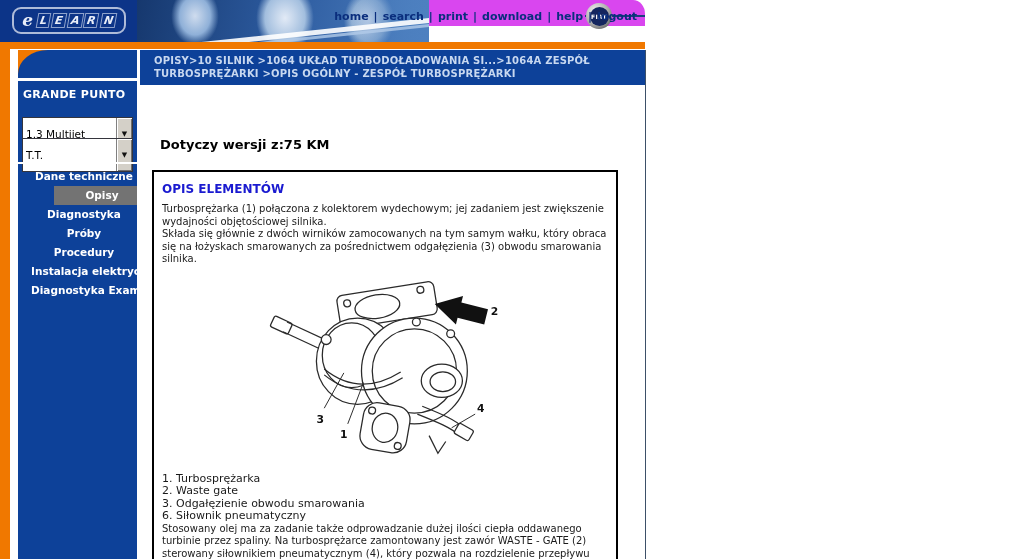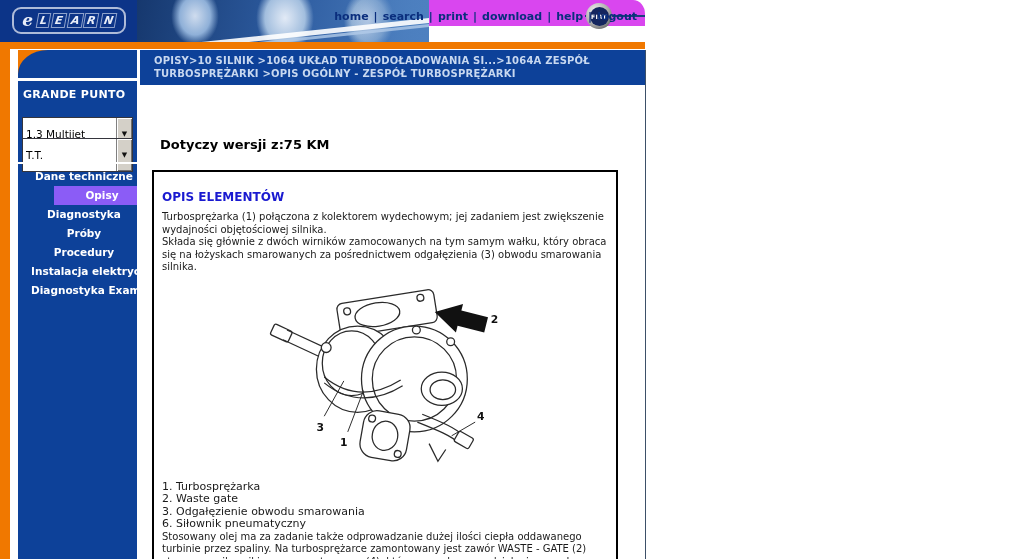--- a/index.html
+++ b/index.html
@@ -57,29 +57,29 @@
   .select-engine{top:36px;}
   .select-version{top:57px;}
   .select-value{flex:1;font-size:10.5px;color:#000;padding-left:3px;white-space:nowrap;overflow:hidden;}
   .select-btn{width:15px;height:100%;background:#d4d0c8;border-left:1px solid #808080;
               box-shadow:inset 1px 1px 0 #fff, inset -1px -1px 0 #6e6e6e;
               display:flex;align-items:center;justify-content:center;font-size:7px;color:#111;}
   .side-sep{position:absolute;left:0;top:81px;width:119px;height:2px;background:#fff;}
   .menu{position:absolute;left:0;top:86px;width:119px;}
   .menu-item{height:19px;line-height:19px;padding-left:13px;color:#fff;font-size:10.5px;font-weight:bold;
              white-space:nowrap;cursor:pointer;text-align:center;}
-  .menu-item.active{background:#8b5cf6;margin-left:36px;}
+  .menu-item.active{background:#737373;margin-left:36px;}
 
   .vline{position:absolute;left:645px;top:50px;width:1px;height:509px;background:#3d5068;}
 
   
   .version-note{position:absolute;left:160px;top:137px;font-size:13px;font-weight:bold;color:#000;}
   .content-box{position:absolute;left:152px;top:170px;width:466px;min-height:370px;box-sizing:border-box;
                border:2px solid #000;background:#fff;padding:6px 8px 5px 8px;}
-  .section-title{color:#1a1ad0;font-size:12px;font-weight:bold;margin:12px 0 7px 0;}
+  .section-title{color:#1a1ad0;font-size:12px;font-weight:bold;margin:4px 0 7px 0;}
   .para{font-size:10px;color:#1a1a1a;line-height:12.5px;margin:0;}
   .diagram-wrap{width:236px;margin:5px auto 2px auto;}
   .legend-line{font-size:11px;color:#1a1a1a;line-height:12.5px;}
   svg text{font-family:"DejaVu Sans","Liberation Sans",sans-serif;}
 </style>
 </head>
 <body>
 
 <div id="page">
 

